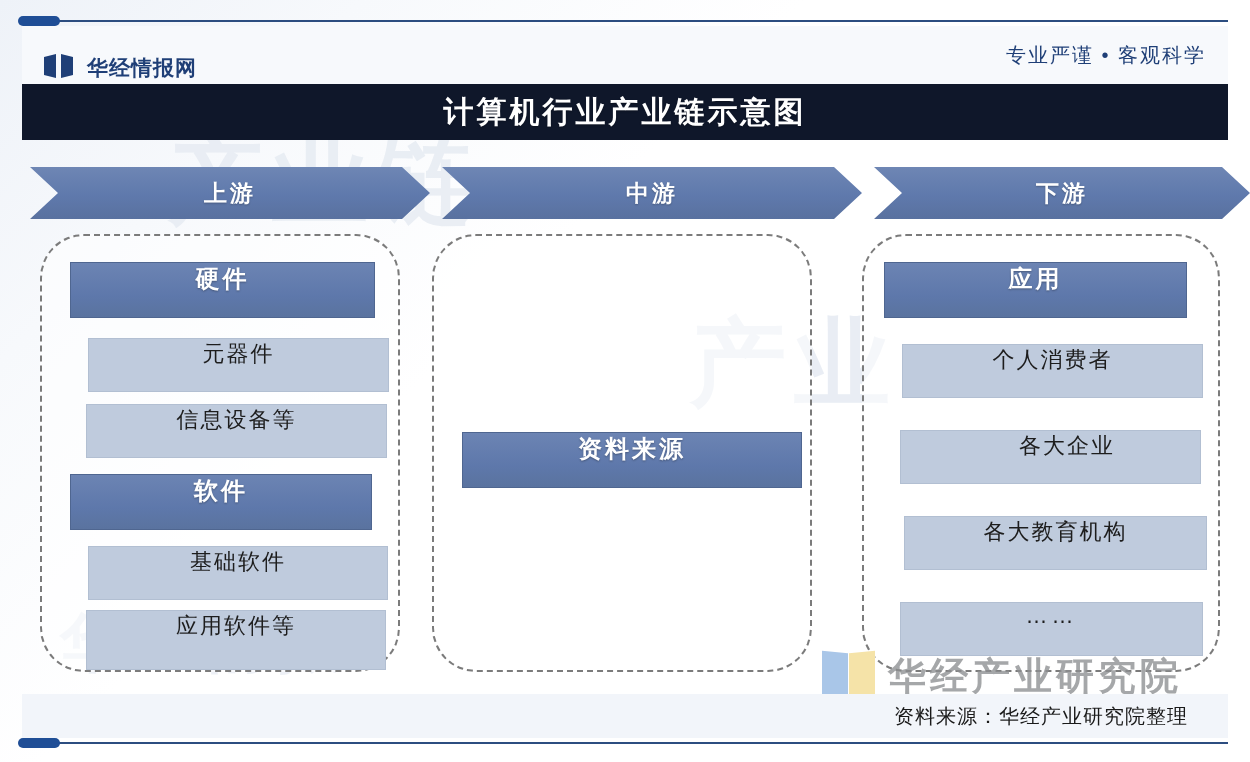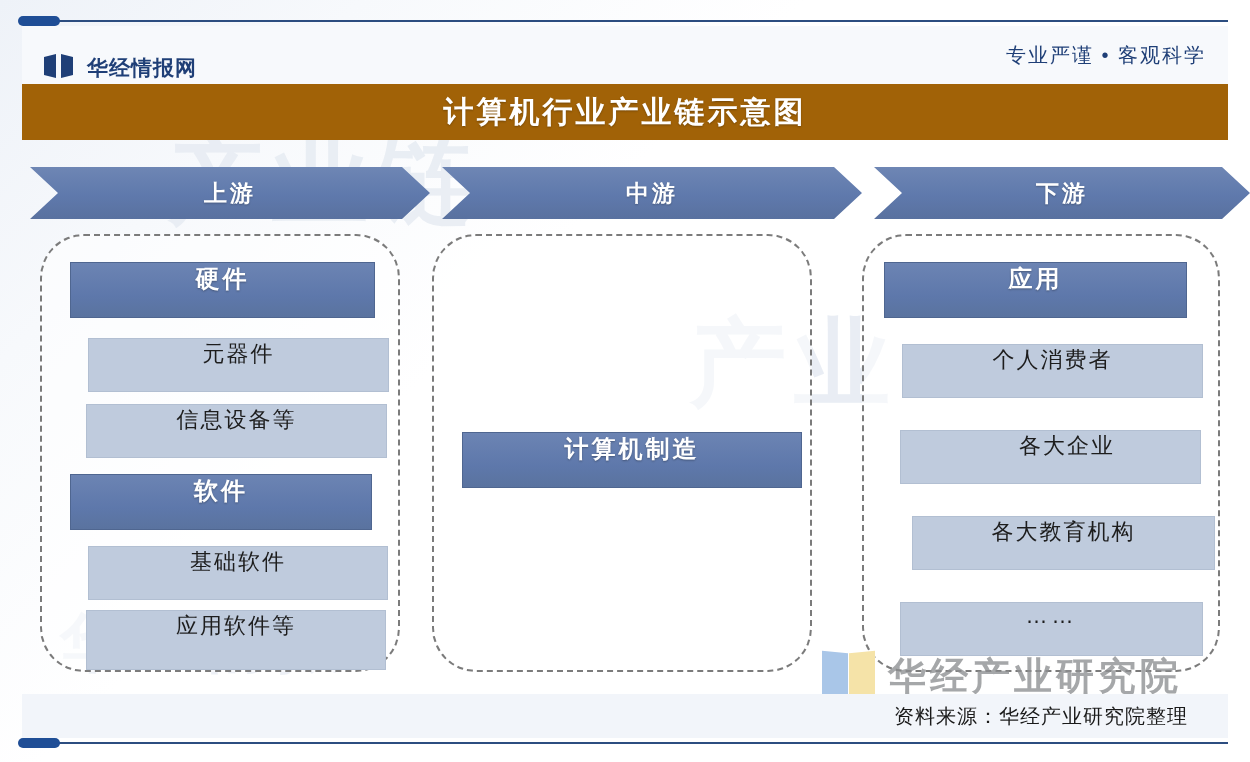--- a/index.html
+++ b/index.html
@@ -75,21 +75,21 @@
   .brand-right {
     margin-left: auto;
     font-size: 20px; color: #1f3f77; letter-spacing: 2px; font-weight: 400;
   }
 
   
   .title-bar {
     position: absolute;
     left: 22px; right: 22px;
     top: 84px; height: 56px;
-    background: #a16207;
+    background: #0f172a;
     display: flex; align-items: center; justify-content: center;
   }
   .title-bar .title-text {
     color: #ffffff;
     font-size: 30px;
     font-weight: 700;
     letter-spacing: 3px;
     text-shadow: 0 1px 2px rgba(0,0,0,.28);
   }
 
@@ -271,35 +271,35 @@
     <div class="box item" style="left:2px; top:312px; width:300px; height:54px;">
       <span class="box-label">基础软件</span>
     </div>
     <div class="box item" style="left:0;  top:376px; width:300px; height:60px;">
       <span class="box-label">应用软件等</span>
     </div>
   </div>
 
   <div class="col col-mid">
     <div class="box header" style="left:0; top:198px; width:340px; height:56px;">
-      <span class="box-label">计算机制造</span>
+      <span class="box-label">资料来源</span>
     </div>
   </div>
 
   <div class="col col-down">
     <div class="box header" style="left:0; top:28px;  width:303px; height:56px;">
       <span class="box-label">应用</span>
     </div>
     <div class="box item" style="left:2px; top:110px; width:301px; height:54px;">
       <span class="box-label">个人消费者</span>
     </div>
     <div class="box item" style="left:0;  top:196px; width:301px; height:54px;padding-left:33px;">
       <span class="box-label">各大企业</span>
     </div>
-    <div class="box item" style="left:12px; top:282px; width:303px; height:54px;">
+    <div class="box item" style="left:4px; top:282px; width:303px; height:54px;">
       <span class="box-label">各大教育机构</span>
     </div>
     <div class="box item dots" style="left:0; top:368px; width:303px; height:54px;">
       <span class="box-label">……</span>
     </div>
   </div>
 
   <div class="watermark">
     <span class="wm-book">
       <span class="pg-l"></span>

